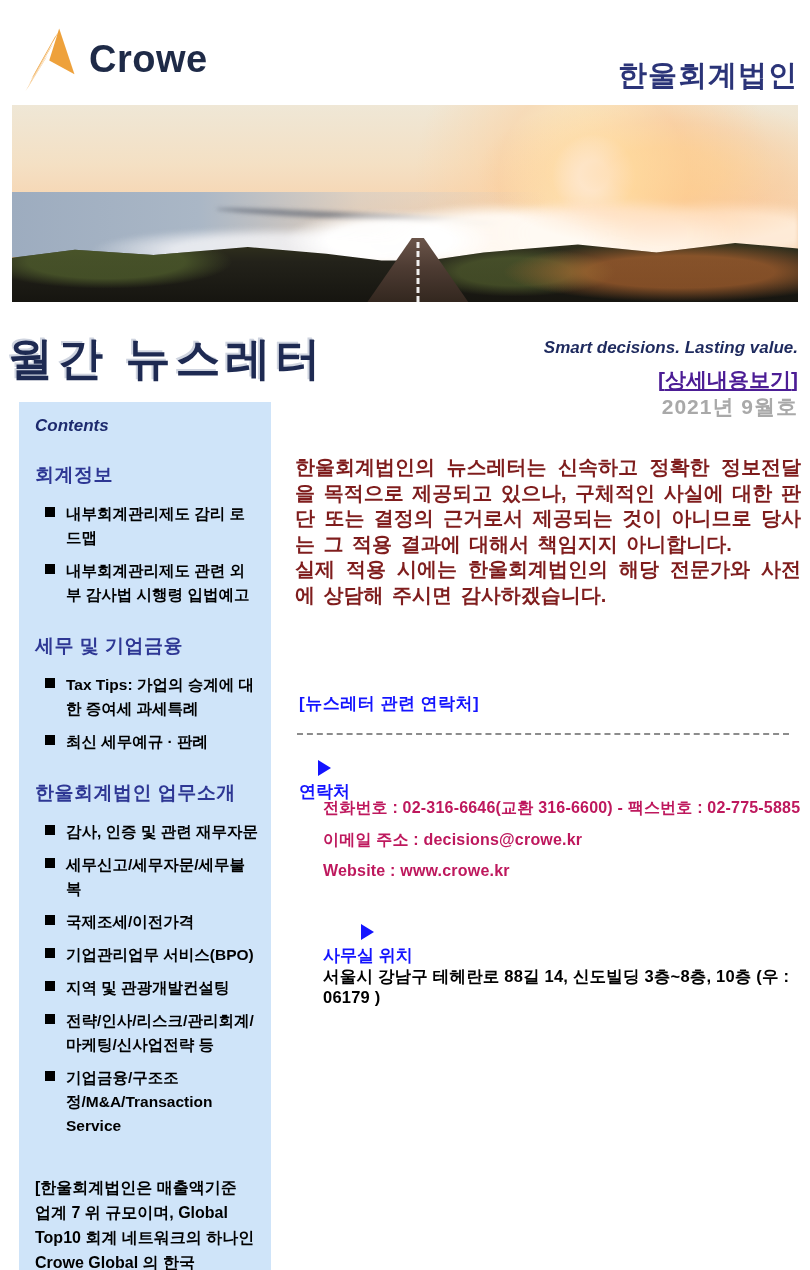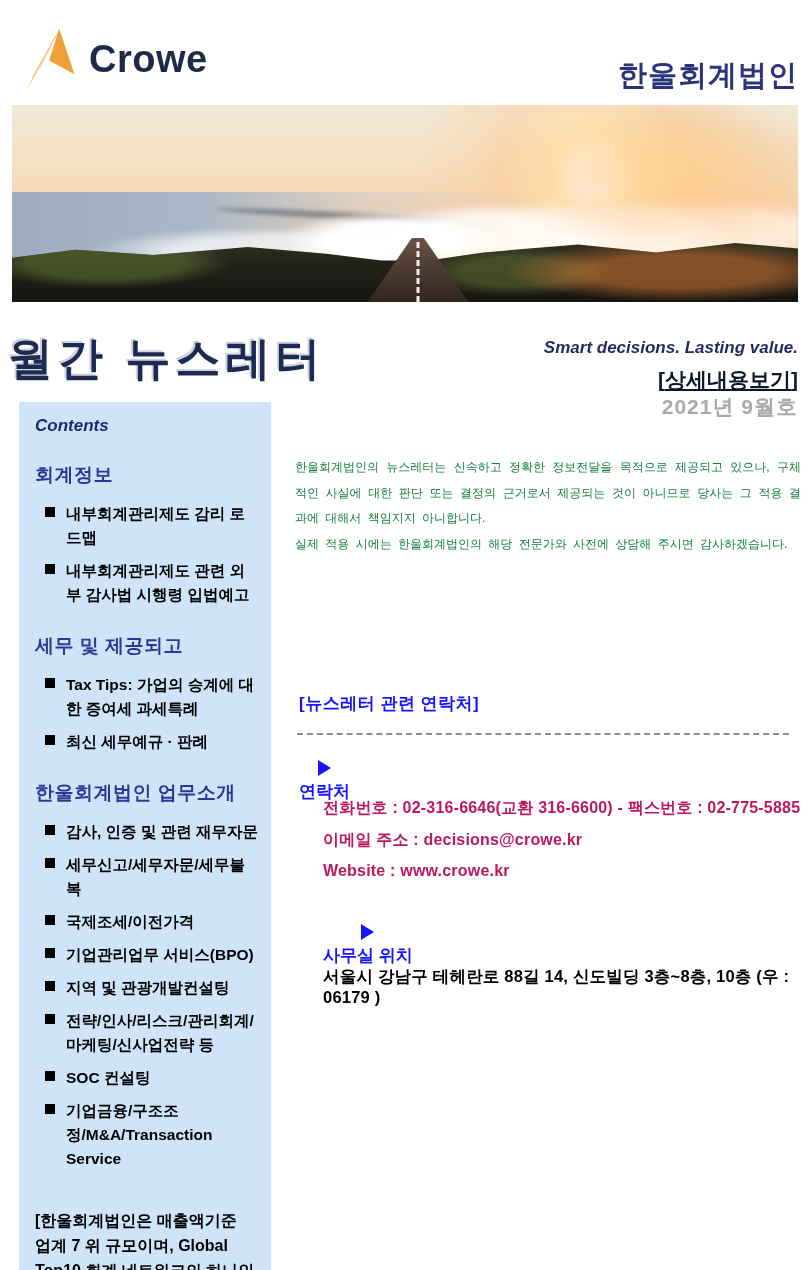--- a/index.html
+++ b/index.html
@@ -70,21 +70,21 @@
     position: absolute; left: 8px; top: 329px;
     font-size: 45px; font-weight: 800; color: #1e2a52; letter-spacing: 5px;
     text-shadow: -2px -2px 0 rgba(168,176,196,0.55);
   }
   .tagline {
     position: absolute; right: 12px; top: 338px;
     font-size: 17px; font-style: italic; font-weight: 700; color: #1e2a5e;
   }
   .detail-link {
     position: absolute; right: 12px; top: 366px;
-    font-size: 21px; font-weight: 700; color: #0f172a; text-decoration: none;
+    font-size: 21px; font-weight: 700; color: #4c1d95; text-decoration: none;
   }
   .detail-link .inner { text-decoration: underline; }
   .issue-number {
     position: absolute; right: 12px; top: 393px;
     font-size: 21px; font-weight: 700; color: #a9a9a9; letter-spacing: 1px;
   }
 
   
   .sidebar {
     position: absolute; left: 19px; top: 402px; width: 252px; height: 1112px;
@@ -103,21 +103,21 @@
   .side-item-text { font-size: 15.5px; font-weight: 600; color: #000; line-height: 1.55; }
   .side-footnote {
     margin: 38px 2px 0 2px;
     font-size: 16px; font-weight: 700; color: #000; line-height: 1.55;
   }
 
   
   .main-col { position: absolute; left: 295px; top: 0; width: 512px; height: 1270px; }
   .disclaimer { position: absolute; top: 455px; left: 0; width: 506px; }
   .disclaimer p {
-    font-size: 12px; font-weight: 400; color: #15803d;
+    font-size: 20px; font-weight: 700; color: #7f1d1d;
     line-height: 25.5px; text-align: justify; word-spacing: 3px;
   }
   .contact-header {
     position: absolute; top: 692px; left: 4px;
     font-size: 17px; font-weight: 700; color: #1414ff; letter-spacing: 0.5px;
   }
   .dashed-divider {
     position: absolute; top: 733px; left: 2px; width: 492px; height: 0;
     border-top: 2px dashed #8c8c8c;
   }
@@ -182,21 +182,21 @@
         <span class="sq-bullet"></span>
         <span class="side-item-text">내부회계관리제도 감리 로드맵</span>
       </div>
       <div class="side-item">
         <span class="sq-bullet"></span>
         <span class="side-item-text">내부회계관리제도 관련 외부 감사법 시행령 입법예고</span>
       </div>
     </div>
 
     <div class="side-section">
-      <div class="side-section-title">세무 및 제공되고</div>
+      <div class="side-section-title">세무 및 기업금융</div>
       <div class="side-item">
         <span class="sq-bullet"></span>
         <span class="side-item-text">Tax Tips: 가업의 승계에 대한 증여세 과세특례</span>
       </div>
       <div class="side-item">
         <span class="sq-bullet"></span>
         <span class="side-item-text">최신 세무예규 · 판례</span>
       </div>
     </div>
 
@@ -218,24 +218,20 @@
         <span class="sq-bullet"></span>
         <span class="side-item-text">기업관리업무 서비스(BPO)</span>
       </div>
       <div class="side-item">
         <span class="sq-bullet"></span>
         <span class="side-item-text">지역 및 관광개발컨설팅</span>
       </div>
       <div class="side-item">
         <span class="sq-bullet"></span>
         <span class="side-item-text">전략/인사/리스크/관리회계/마케팅/신사업전략 등</span>
-      </div>
-      <div class="side-item">
-        <span class="sq-bullet"></span>
-        <span class="side-item-text">SOC 컨설팅</span>
       </div>
       <div class="side-item">
         <span class="sq-bullet"></span>
         <span class="side-item-text">기업금융/구조조정/M&amp;A/Transaction Service</span>
       </div>
     </div>
 
     <div class="side-footnote">[한울회계법인은 매출액기준 업계 7 위 규모이며, Global Top10 회계 네트워크의 하나인 Crowe Global 의 한국  Member Firm 입니다.]</div>
   </div>
 

